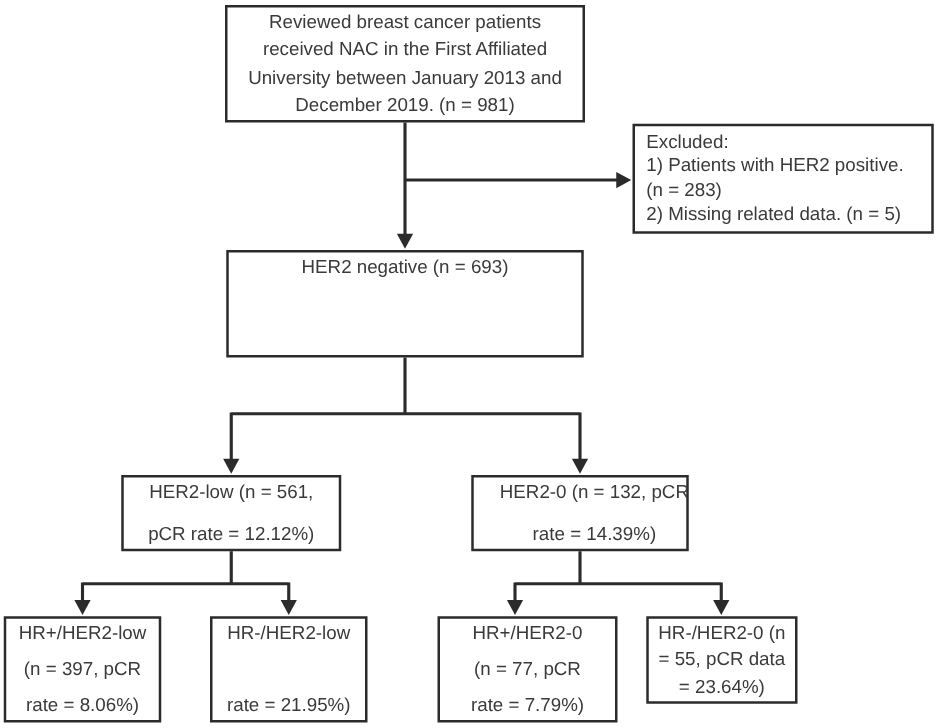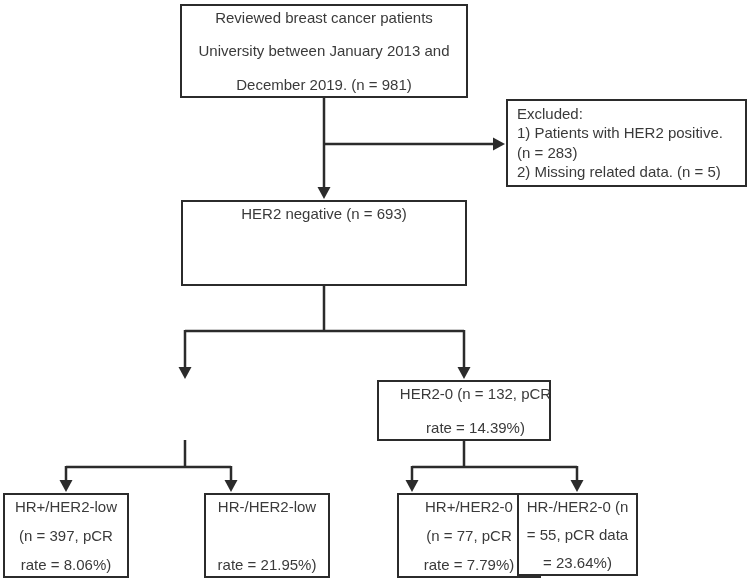--- a/index.html
+++ b/index.html
@@ -38,23 +38,23 @@
     padding: 2px 4px;
   }
   .node .line { white-space: nowrap; }
   #box-reviewed  { left: 180px; top: 4px;   width: 288px; height: 94px; }
   #box-excluded  { left: 506px; top: 99px;  width: 241px; height: 88px;
                    align-items: flex-start; text-align: left; padding: 3px 6px 4px 9px; }
   #box-her2neg   { left: 181px; top: 200px; width: 286px; height: 86px; }
   #box-her2low   { left: 97px;  top: 380px; width: 176px; height: 61px; }
   #box-her20     { left: 377px; top: 380px; width: 174px; height: 61px; padding-left: 27px; }
   #box-hrpos-low { left: 3px;   top: 493px; width: 126px; height: 85px; }
-  #box-hrneg-low { left: 168px; top: 493px; width: 126px; height: 85px; margin-left: 36px; }
-  #box-hrpos-0   { left: 350px; top: 493px; width: 144px; height: 85px; margin-left: 47px; }
-  #box-hrneg-0   { left: 517px; top: 493px; width: 121px; height: 83px; }
+  #box-hrneg-low { left: 168px; top: 493px; width: 126px; height: 85px; }
+  #box-hrpos-0   { left: 350px; top: 493px; width: 144px; height: 85px; }
+  #box-hrneg-0   { left: 517px; top: 493px; width: 121px; height: 70px; }
   .stroke { stroke: #2b2b2b; stroke-width: 2.5; fill: none; }
   .arrow  { fill: #2b2b2b; stroke: none; }
 </style>
 </head>
 <body>
 
 <div id="canvas">
 
   <svg id="connectors" viewBox="0 0 750 582" xmlns="http://www.w3.org/2000/svg">
 
@@ -72,35 +72,40 @@
     <polygon class="arrow" points="59.5,480 72.5,480 66,492"></polygon>
     <polygon class="arrow" points="224.5,480 237.5,480 231,492"></polygon>
 
     <path class="stroke" d="M464 440 L464 467 M412 467 L577 467 M412 466 L412 481 M577 466 L577 481"></path>
     <polygon class="arrow" points="405.5,480 418.5,480 412,492"></polygon>
     <polygon class="arrow" points="570.5,480 583.5,480 577,492"></polygon>
   </svg>
 
   <div class="node" id="box-reviewed">
     <div class="line">Reviewed breast cancer patients</div>
+    <div class="line">received NAC in the First Affiliated</div>
     <div class="line">University between January 2013 and</div>
     <div class="line">December 2019. (n = 981)</div>
   </div>
 
   <div class="node" id="box-excluded">
     <div class="line">Excluded:</div>
     <div class="line">1) Patients with HER2 positive.</div>
     <div class="line">(n = 283)</div>
     <div class="line">2) Missing related data. (n = 5)</div>
   </div>
 
   <div class="node" id="box-her2neg">
     <div class="line">HER2 negative (n = 693)</div>
   </div>
 
+  <div class="node" id="box-her2low">
+    <div class="line">HER2-low (n = 561,</div>
+    <div class="line">pCR rate = 12.12%)</div>
+  </div>
 
   <div class="node" id="box-her20">
     <div class="line">HER2-0 (n = 132, pCR</div>
     <div class="line">rate = 14.39%)</div>
   </div>
 
   <div class="node" id="box-hrpos-low">
     <div class="line">HR+/HER2-low</div>
     <div class="line">(n = 397, pCR</div>
     <div class="line">rate = 8.06%)</div>

